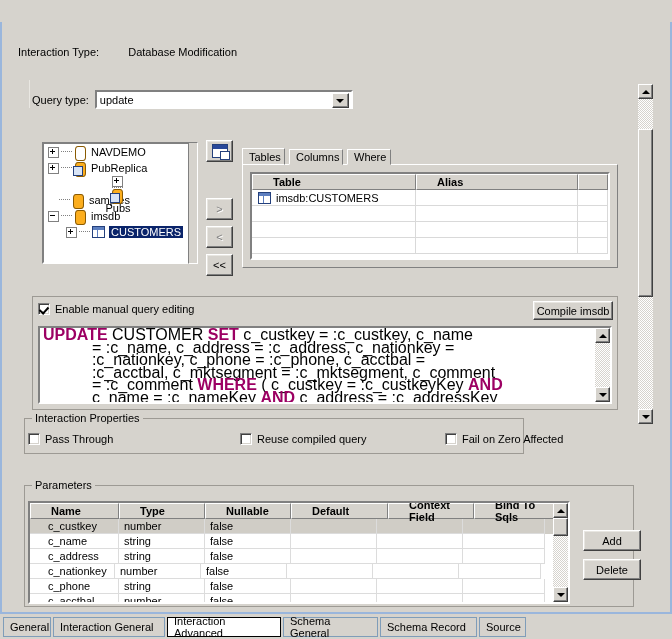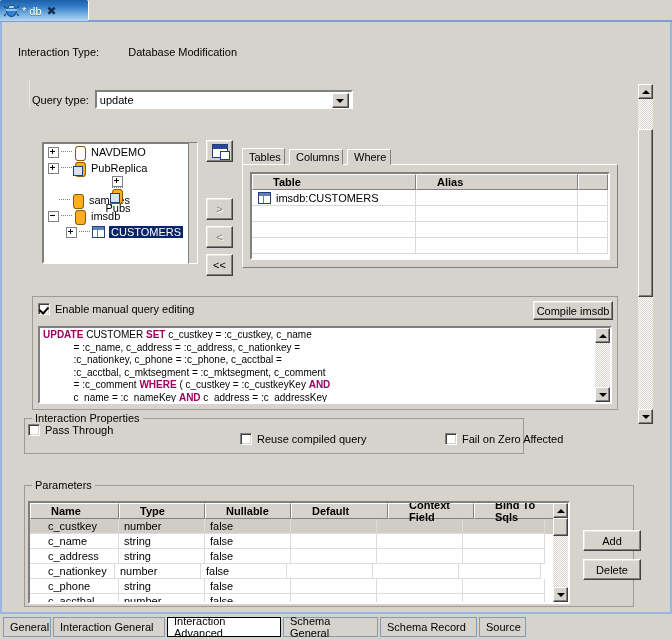--- a/index.html
+++ b/index.html
@@ -119,21 +119,21 @@
   .gc{border-right:1px solid #d9d9d9;font-size:11px;display:flex;align-items:center;padding-left:4px;box-sizing:border-box;}
   .gc .tblico{margin-right:5px;margin-left:2px;}
 
   
   .qgroup{position:absolute;left:30px;top:274px;width:586px;height:114px;
       border:1px solid #9d9a94;box-sizing:border-box;}
   .enrow{position:absolute;left:36px;top:281px;}
   .compile{position:absolute;left:531px;top:279px;width:80px;height:19px;}
   .sqlbox{position:absolute;left:36px;top:304px;width:574px;height:78px;
       border:2px solid;border-color:#808080 #ffffff #ffffff #808080;background:#fff;box-sizing:border-box;overflow:hidden;}
-  .sqltext{position:absolute;left:3px;top:1px;right:26px;font-size:10px;line-height:12.6px;color:#000;white-space:pre;}
+  .sqltext{position:absolute;left:3px;top:1px;right:26px;font-size:16px;line-height:12.6px;color:#000;white-space:pre;}
   .kw{color:#9c0063;font-weight:bold;}
   .sqlsb{position:absolute;right:0;top:0;width:15px;bottom:0;background:#d6d3cd;
       background-image:linear-gradient(45deg,#fff 25%,transparent 25%,transparent 75%,#fff 75%),
                        linear-gradient(45deg,#fff 25%,transparent 25%,transparent 75%,#fff 75%);
       background-size:2px 2px;background-position:0 0,1px 1px;}
   .sbbtn{width:15px;height:15px;background:#d6d3cd;border:1px solid;
       border-color:#ffffff #404040 #404040 #ffffff;box-shadow:inset -1px -1px 0 #808080;
       display:flex;align-items:center;justify-content:center;box-sizing:border-box;}
   .up{width:0;height:0;border-left:4px solid transparent;border-right:4px solid transparent;border-bottom:4px solid #000;}
   .dn{width:0;height:0;border-left:4px solid transparent;border-right:4px solid transparent;border-top:4px solid #000;}
@@ -176,36 +176,20 @@
   .btab{position:absolute;top:3px;height:20px;padding:0 6px;font-size:11px;
      background:#d6d3cd;border:1px solid #7f9db9;box-sizing:border-box;
      display:flex;align-items:center;color:#000;}
   .btab.active{background:#ffffff;border-color:#000000;}
 </style>
 </head>
 <body>
 
 <div class="app">
 
-  <div class="tabstrip">
-    <div class="etab-right"></div>
-    <div class="under"></div>
-    <div class="etab">
-      <span class="ico">
-        <svg width="15" height="14" viewBox="0 0 15 14">
-          <ellipse cx="7.5" cy="7" rx="5" ry="5.5" fill="#2f7fd0" stroke="#13406e"></ellipse>
-          <rect x="2" y="5" width="11" height="2" fill="#8fc4ef"></rect>
-          <path d="M2 4 L0 2 M13 4 L15 2 M2 10 L0 12 M13 10 L15 12" stroke="#13406e" stroke-width="1.2" fill="none"></path>
-          <ellipse cx="7.5" cy="3" rx="3.2" ry="1.6" fill="#bcdcf6" stroke="#13406e" stroke-width=".7"></ellipse>
-        </svg>
-      </span>
-      <span class="lbl">* db</span>
-      <span class="xbtn">✖</span>
-    </div>
-  </div>
 
   <div class="client">
 
     <div class="itype">
       <span>Interaction Type:</span>
       <span class="v">Database Modification</span>
     </div>
 
     <div class="formline"></div>
 
@@ -347,21 +331,21 @@
           </div>
         <div class="sbbtn" style="position:absolute;bottom:0;left:0;">
             <i class="dn"></i>
           </div>
       </div>
     </div>
 
     <div class="group ipgroup">
       <span class="cap">Interaction Properties</span>
     </div>
-    <div class="cbrow ipr" style="left:26px;top:402px;position:absolute;align-items:flex-end;">
+    <div class="cbrow ipr" style="left:26px;top:411px;position:absolute;align-items:flex-end;">
       <span class="cb"></span>
       <span>Pass Through</span>
     </div>
     <div class="cbrow ipr" style="left:238px;top:411px;position:absolute;">
       <span class="cb"></span>
       <span>Reuse compiled query</span>
     </div>
     <div class="cbrow ipr" style="left:443px;top:411px;position:absolute;">
       <span class="cb"></span>
       <span>Fail on Zero Affected</span>

